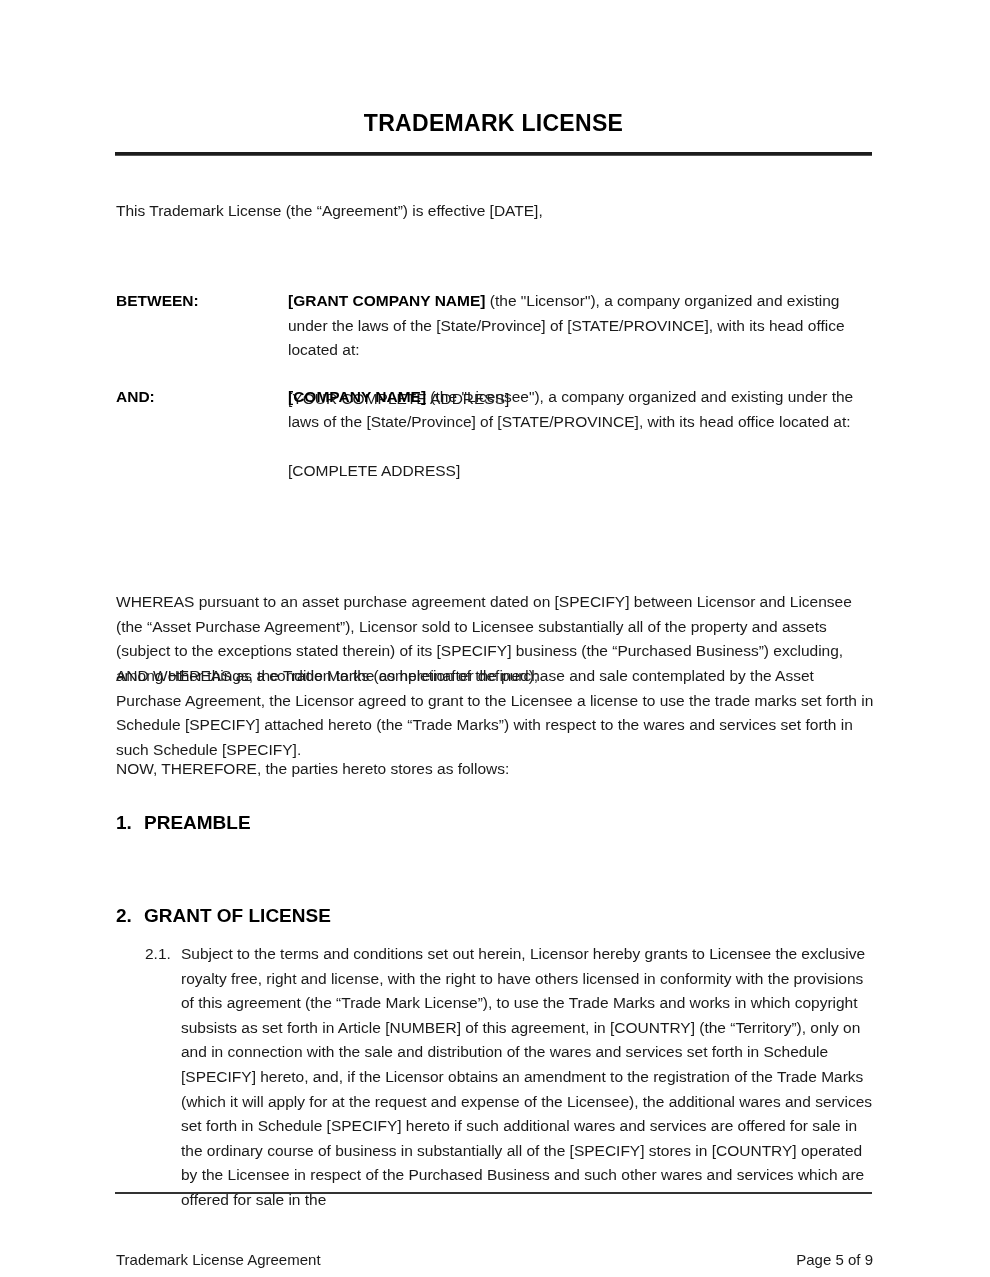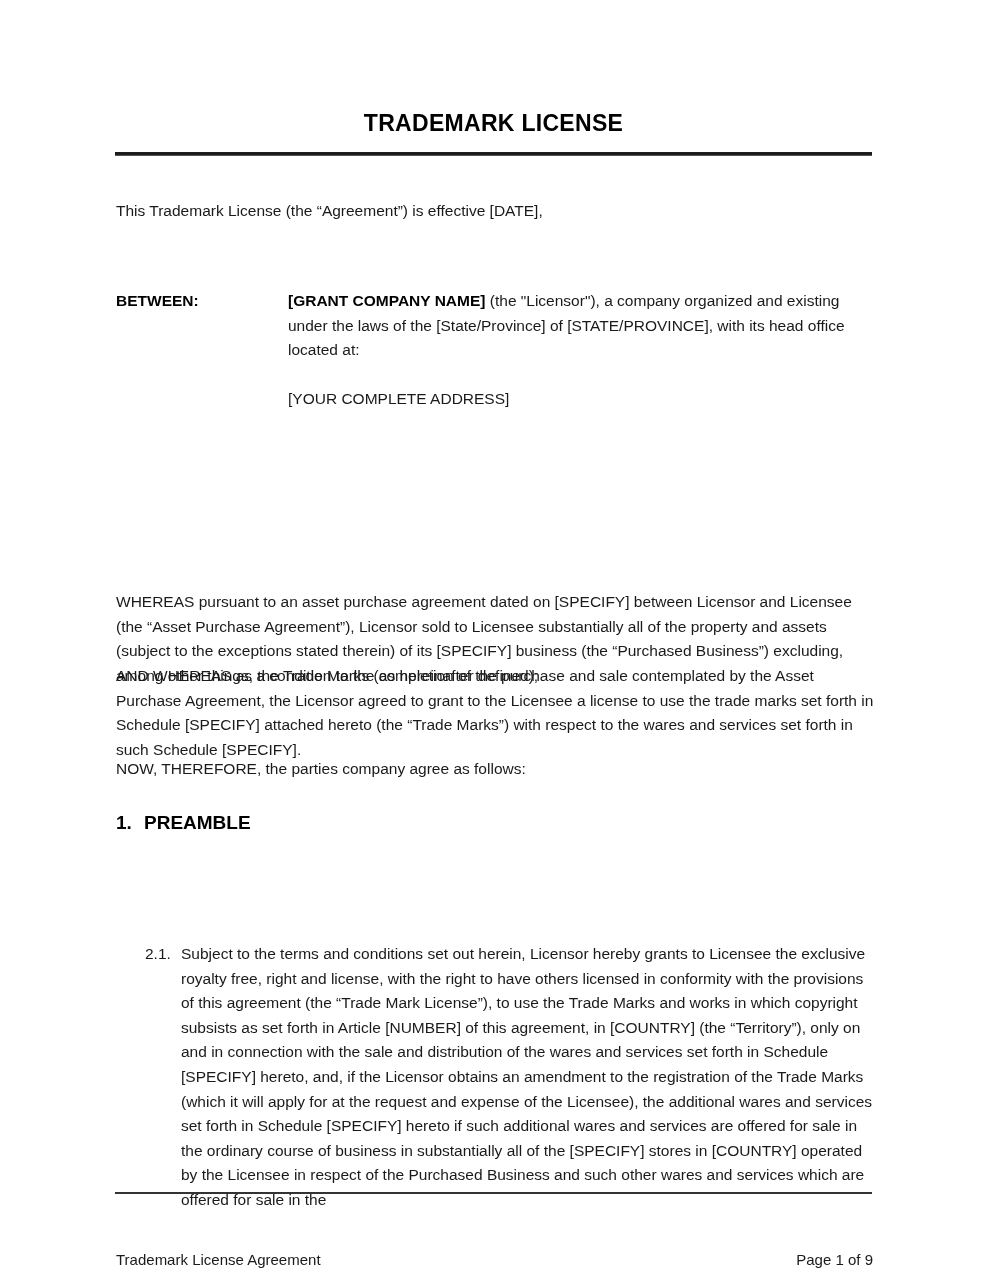--- a/index.html
+++ b/index.html
@@ -167,38 +167,48 @@
   <div class="body-col effective-line">This Trademark License (the “Agreement”) is effective [DATE],</div>
 
   <div class="party-block party-between">
     <div class="party-label">BETWEEN:</div>
     <div class="party-body">
       <span class="lead">[GRANT COMPANY NAME]</span><span> (the "Licensor"), a company organized and existing under the laws of the [State/Province] of [STATE/PROVINCE], with its head office located at:</span>
       <div class="party-address">[YOUR COMPLETE ADDRESS]</div>
     </div>
   </div>
 
+  <div class="party-block party-and">
+    <div class="party-label">AND:</div>
+    <div class="party-body">
+      <span class="lead">[COMPANY NAME]</span><span> (the "Licensee"), a company organized and existing under the laws of the [State/Province] of [STATE/PROVINCE], with its head office located at:</span>
+      <div class="party-address">[COMPLETE ADDRESS]</div>
+    </div>
+  </div>
 
 
   <div class="para p-whereas">WHEREAS pursuant to an asset purchase agreement dated on [SPECIFY] between Licensor and Licensee (the “Asset Purchase Agreement”), Licensor sold to Licensee substantially all of the property and assets (subject to the exceptions stated therein) of its [SPECIFY] business (the “Purchased Business”) excluding, among other things, the Trade Marks (as hereinafter defined);</div>
 
   <div class="para p-and-whereas">AND WHEREAS as a condition to the completion of the purchase and sale contemplated by the Asset Purchase Agreement, the Licensor agreed to grant to the Licensee a license to use the trade marks set forth in Schedule [SPECIFY] attached hereto (the “Trade Marks”) with respect to the wares and services set forth in such Schedule [SPECIFY].</div>
 
-  <div class="para p-now-therefore">NOW, THEREFORE, the parties company agree as follows:</div>
+  <div class="para p-now-therefore">NOW, THEREFORE, the parties hereto stores as follows:</div>
 
   <div class="section-head sec-1">
     <span class="num">1.</span><span>PREAMBLE</span>
   </div>
 
 
+  <div class="section-head sec-2">
+    <span class="num">2.</span><span>GRANT OF LICENSE</span>
+  </div>
 
   <div class="clause clause-2-1">
     <span class="num">2.1.</span>
     <span class="ctext">Subject to the terms and conditions set out herein, Licensor hereby grants to Licensee the exclusive royalty free, right and license, with the right to have others licensed in conformity with the provisions of this agreement (the “Trade Mark License”), to use the Trade Marks and works in which copyright subsists as set forth in Article [NUMBER] of this agreement, in [COUNTRY] (the “Territory”), only on and in connection with the sale and distribution of the wares and services set forth in Schedule [SPECIFY] hereto, and, if the Licensor obtains an amendment to the registration of the Trade Marks (which it will apply for at the request and expense of the Licensee), the additional wares and services set forth in Schedule [SPECIFY] hereto if such additional wares and services are offered for sale in the ordinary course of business in substantially all of the [SPECIFY] stores in [COUNTRY] operated by the Licensee in respect of the Purchased Business and such other wares and services which are offered for sale in the</span>
   </div>
 
   <div class="footer-rule"></div>
   <div class="footer clearfix">
     <span class="footer-left">Trademark License Agreement</span>
-    <span class="footer-right">Page 1 of 9</span>
+    <span class="footer-right">Page 5 of 9</span>
   </div>
 
 </div>
 
 </body></html>

